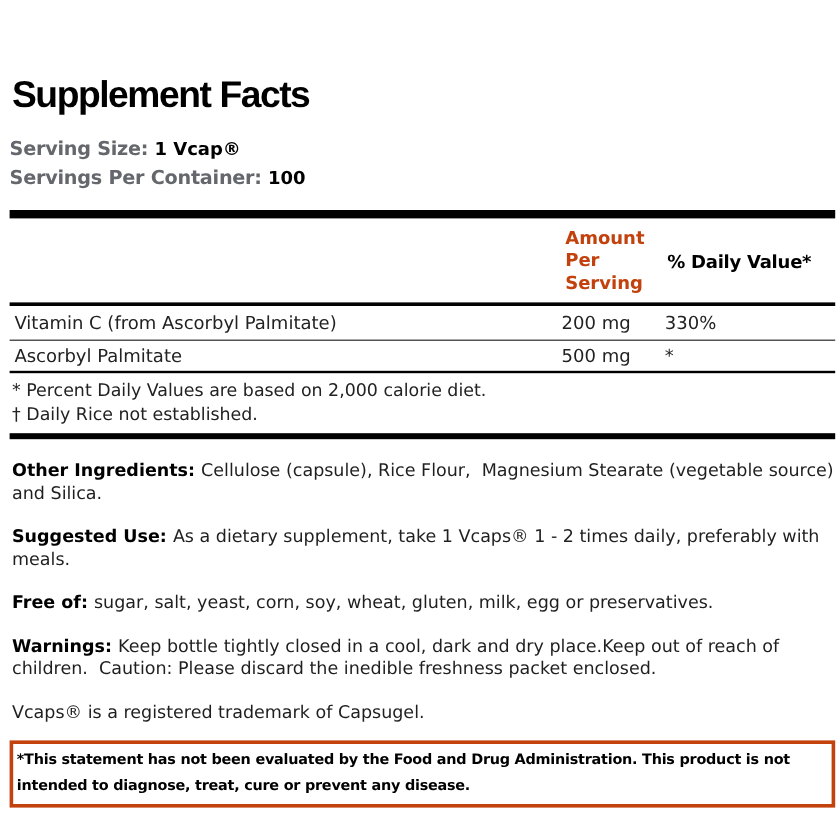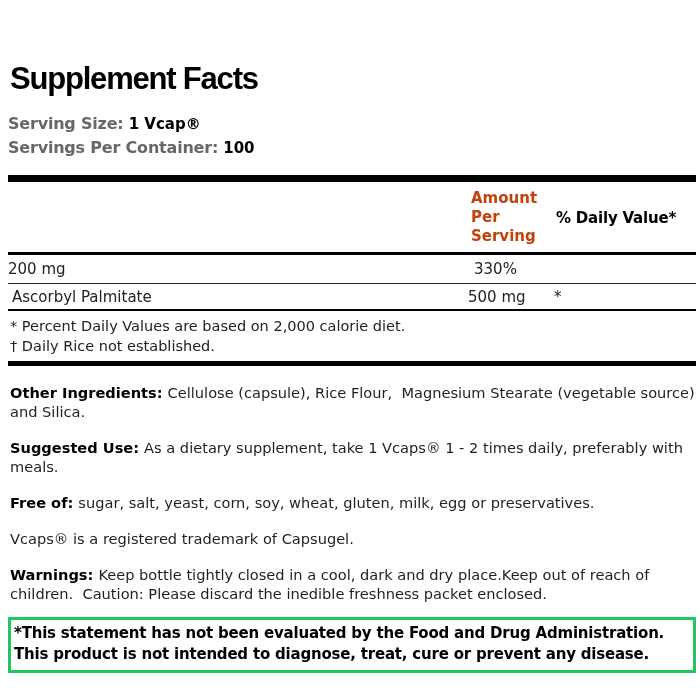--- a/index.html
+++ b/index.html
@@ -51,24 +51,24 @@
 
   .footnotes { padding: 5px 0 5px 2px; font-size: 14.5px; line-height: 20px; color: #222; }
 
   .para { margin: 17px 0 0 2px; font-size: 14.6px; line-height: 19px; color: #1f1f1f; }
   .p-label { font-weight: bold; color: #000; margin-right: 5px; }
   .p-text { white-space: pre-wrap; }
   .para.plain { margin-top: 17px; }
 
   .disclaimer-box {
     margin-top: 14px;
-    border: 3px solid #22c55e;
+    border: 3px solid #c2410c;
     padding: 3px 3px 5px 3px;
     font-weight: bold;
-    font-size: 15px;
+    font-size: 12px;
     letter-spacing: -0.2px;
     line-height: 21px;
     color: #000;
   }
 </style>
 </head>
 <body>
 
 <div class="page">
 
@@ -89,20 +89,21 @@
 
   <div class="facts-header">
     <div class="name-col"></div>
     <div class="header-amount">Amount
 Per
 Serving</div>
     <div class="header-dv">% Daily Value*</div>
   </div>
 
   <div class="facts-row row-1">
+    <div class="name-col">Vitamin C (from Ascorbyl Palmitate)</div>
     <div class="amount-col">200 mg</div>
     <div class="dv-col">330%</div>
   </div>
 
   <div class="facts-row row-2">
     <div class="name-col">Ascorbyl Palmitate</div>
     <div class="amount-col">500 mg</div>
     <div class="dv-col">*</div>
   </div>
 
@@ -118,23 +119,23 @@
   </p>
 
   <p class="para">
     <span class="p-label">Suggested Use:</span><span class="p-text">As a dietary supplement, take 1 Vcaps® 1 - 2 times daily, preferably with meals.</span>
   </p>
 
   <p class="para">
     <span class="p-label">Free of:</span><span class="p-text">sugar, salt, yeast, corn, soy, wheat, gluten, milk, egg or preservatives.</span>
   </p>
 
-  <p class="para plain">Vcaps® is a registered trademark of Capsugel.</p>
-
   <p class="para">
     <span class="p-label">Warnings:</span><span class="p-text">Keep bottle tightly closed in a cool, dark and dry place.Keep out of reach of children.  Caution: Please discard the inedible freshness packet enclosed.</span>
   </p>
+
+  <p class="para plain">Vcaps® is a registered trademark of Capsugel.</p>
 
   <div class="disclaimer-box">
     <span>*This statement has not been evaluated by the Food and Drug Administration. This product is not intended to diagnose, treat, cure or prevent any disease.</span>
   </div>
 
 </div>
 
 </body></html>

